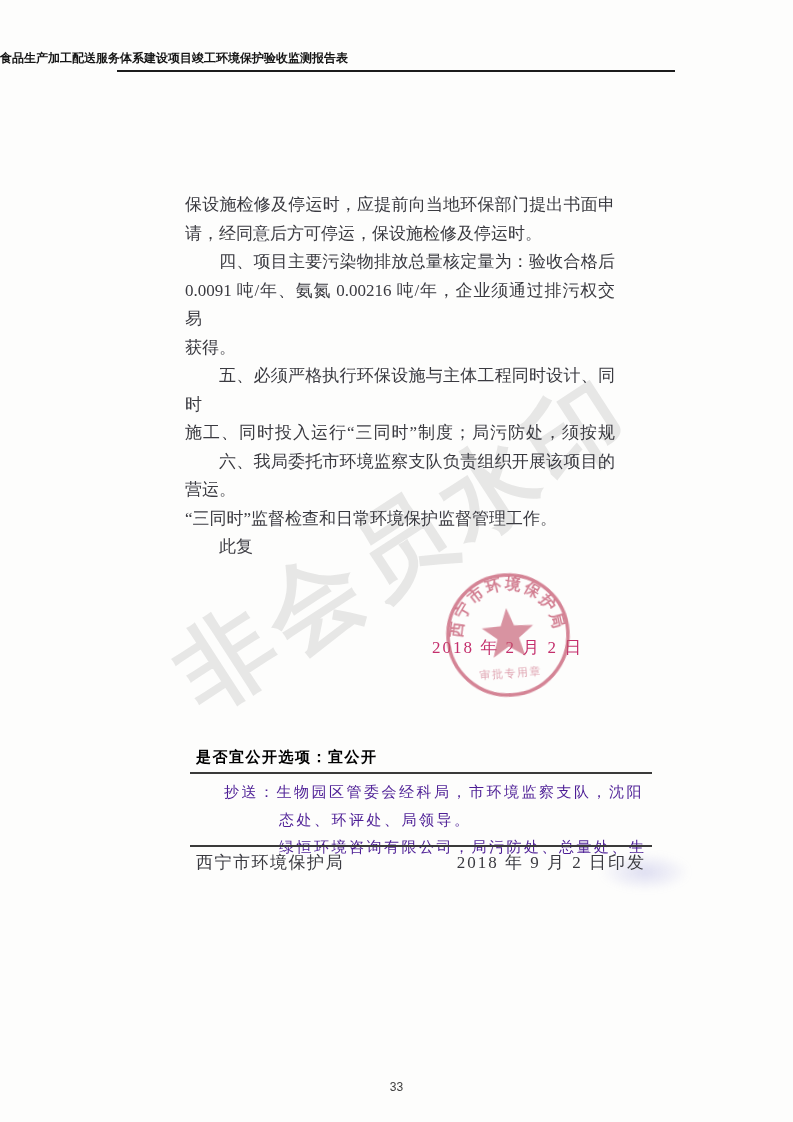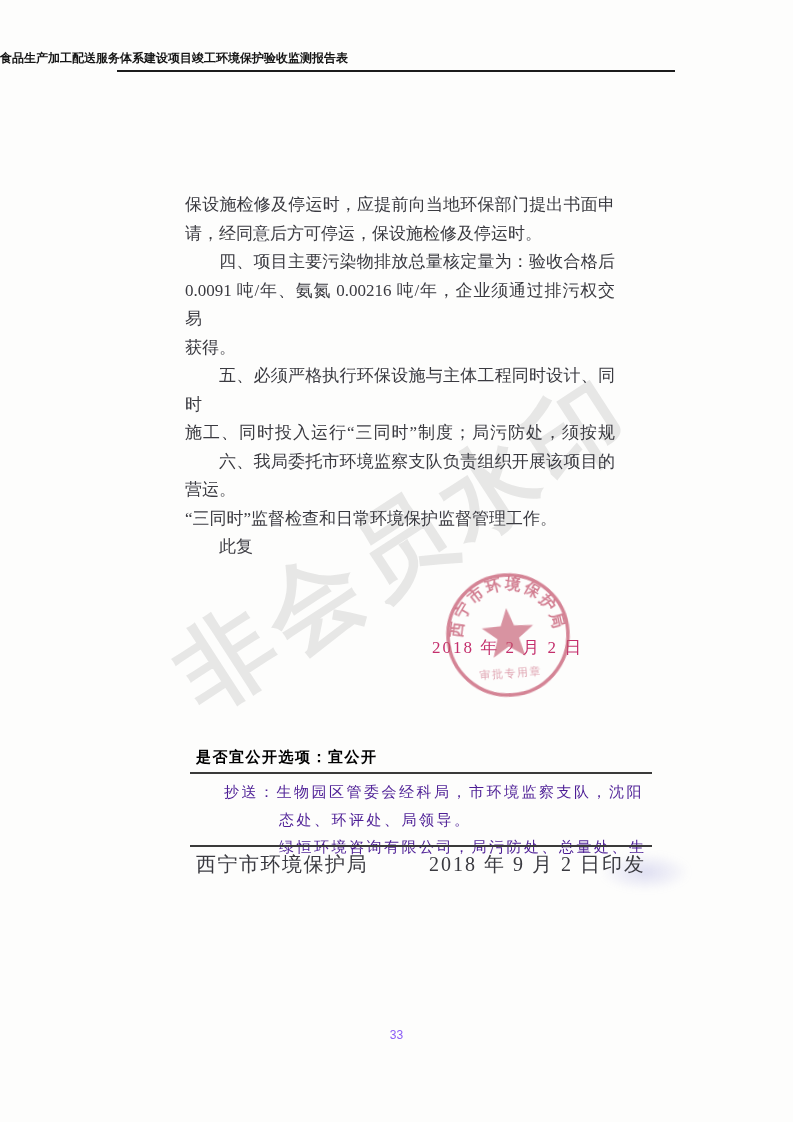--- a/index.html
+++ b/index.html
@@ -66,28 +66,28 @@
   .rule-1{top:772px;}
   .rule-2{top:845px;}
   .cc-block{
     position:absolute;left:196px;top:779px;width:452px;z-index:2;
     font-size:15px;line-height:27.5px;letter-spacing:2.5px;color:#4c1d95;margin-left:28px;
   }
   .cc-cont{padding-left:55px;}
   .issuer-row{
     position:absolute;left:196px;top:851px;width:450px;z-index:2;
     display:flex;justify-content:space-between;align-items:baseline;
-    font-size:20px;color:#3a3a40;
+    font-size:17px;color:#3a3a40;
   }
   .issuer-row .issuer{letter-spacing:1.5px;}
   .issuer-row .print-date{letter-spacing:2px;}
   
   .page-number{
-    position:absolute;left:0;top:1028px;width:793px;text-align:center;
-    font-size:12px;color:#8b5cf6;z-index:2;
+    position:absolute;left:0;top:1080px;width:793px;text-align:center;
+    font-size:12px;color:#404040;z-index:2;
     font-family:"Liberation Sans","DejaVu Sans",sans-serif;
   }
   
   .scan-artifact{
     position:absolute;left:600px;top:853px;width:90px;height:38px;
     background:radial-gradient(closest-side,rgba(140,140,215,.28),rgba(140,140,215,0));
     filter:blur(3px);z-index:1;
   }
 </style>
 </head>

